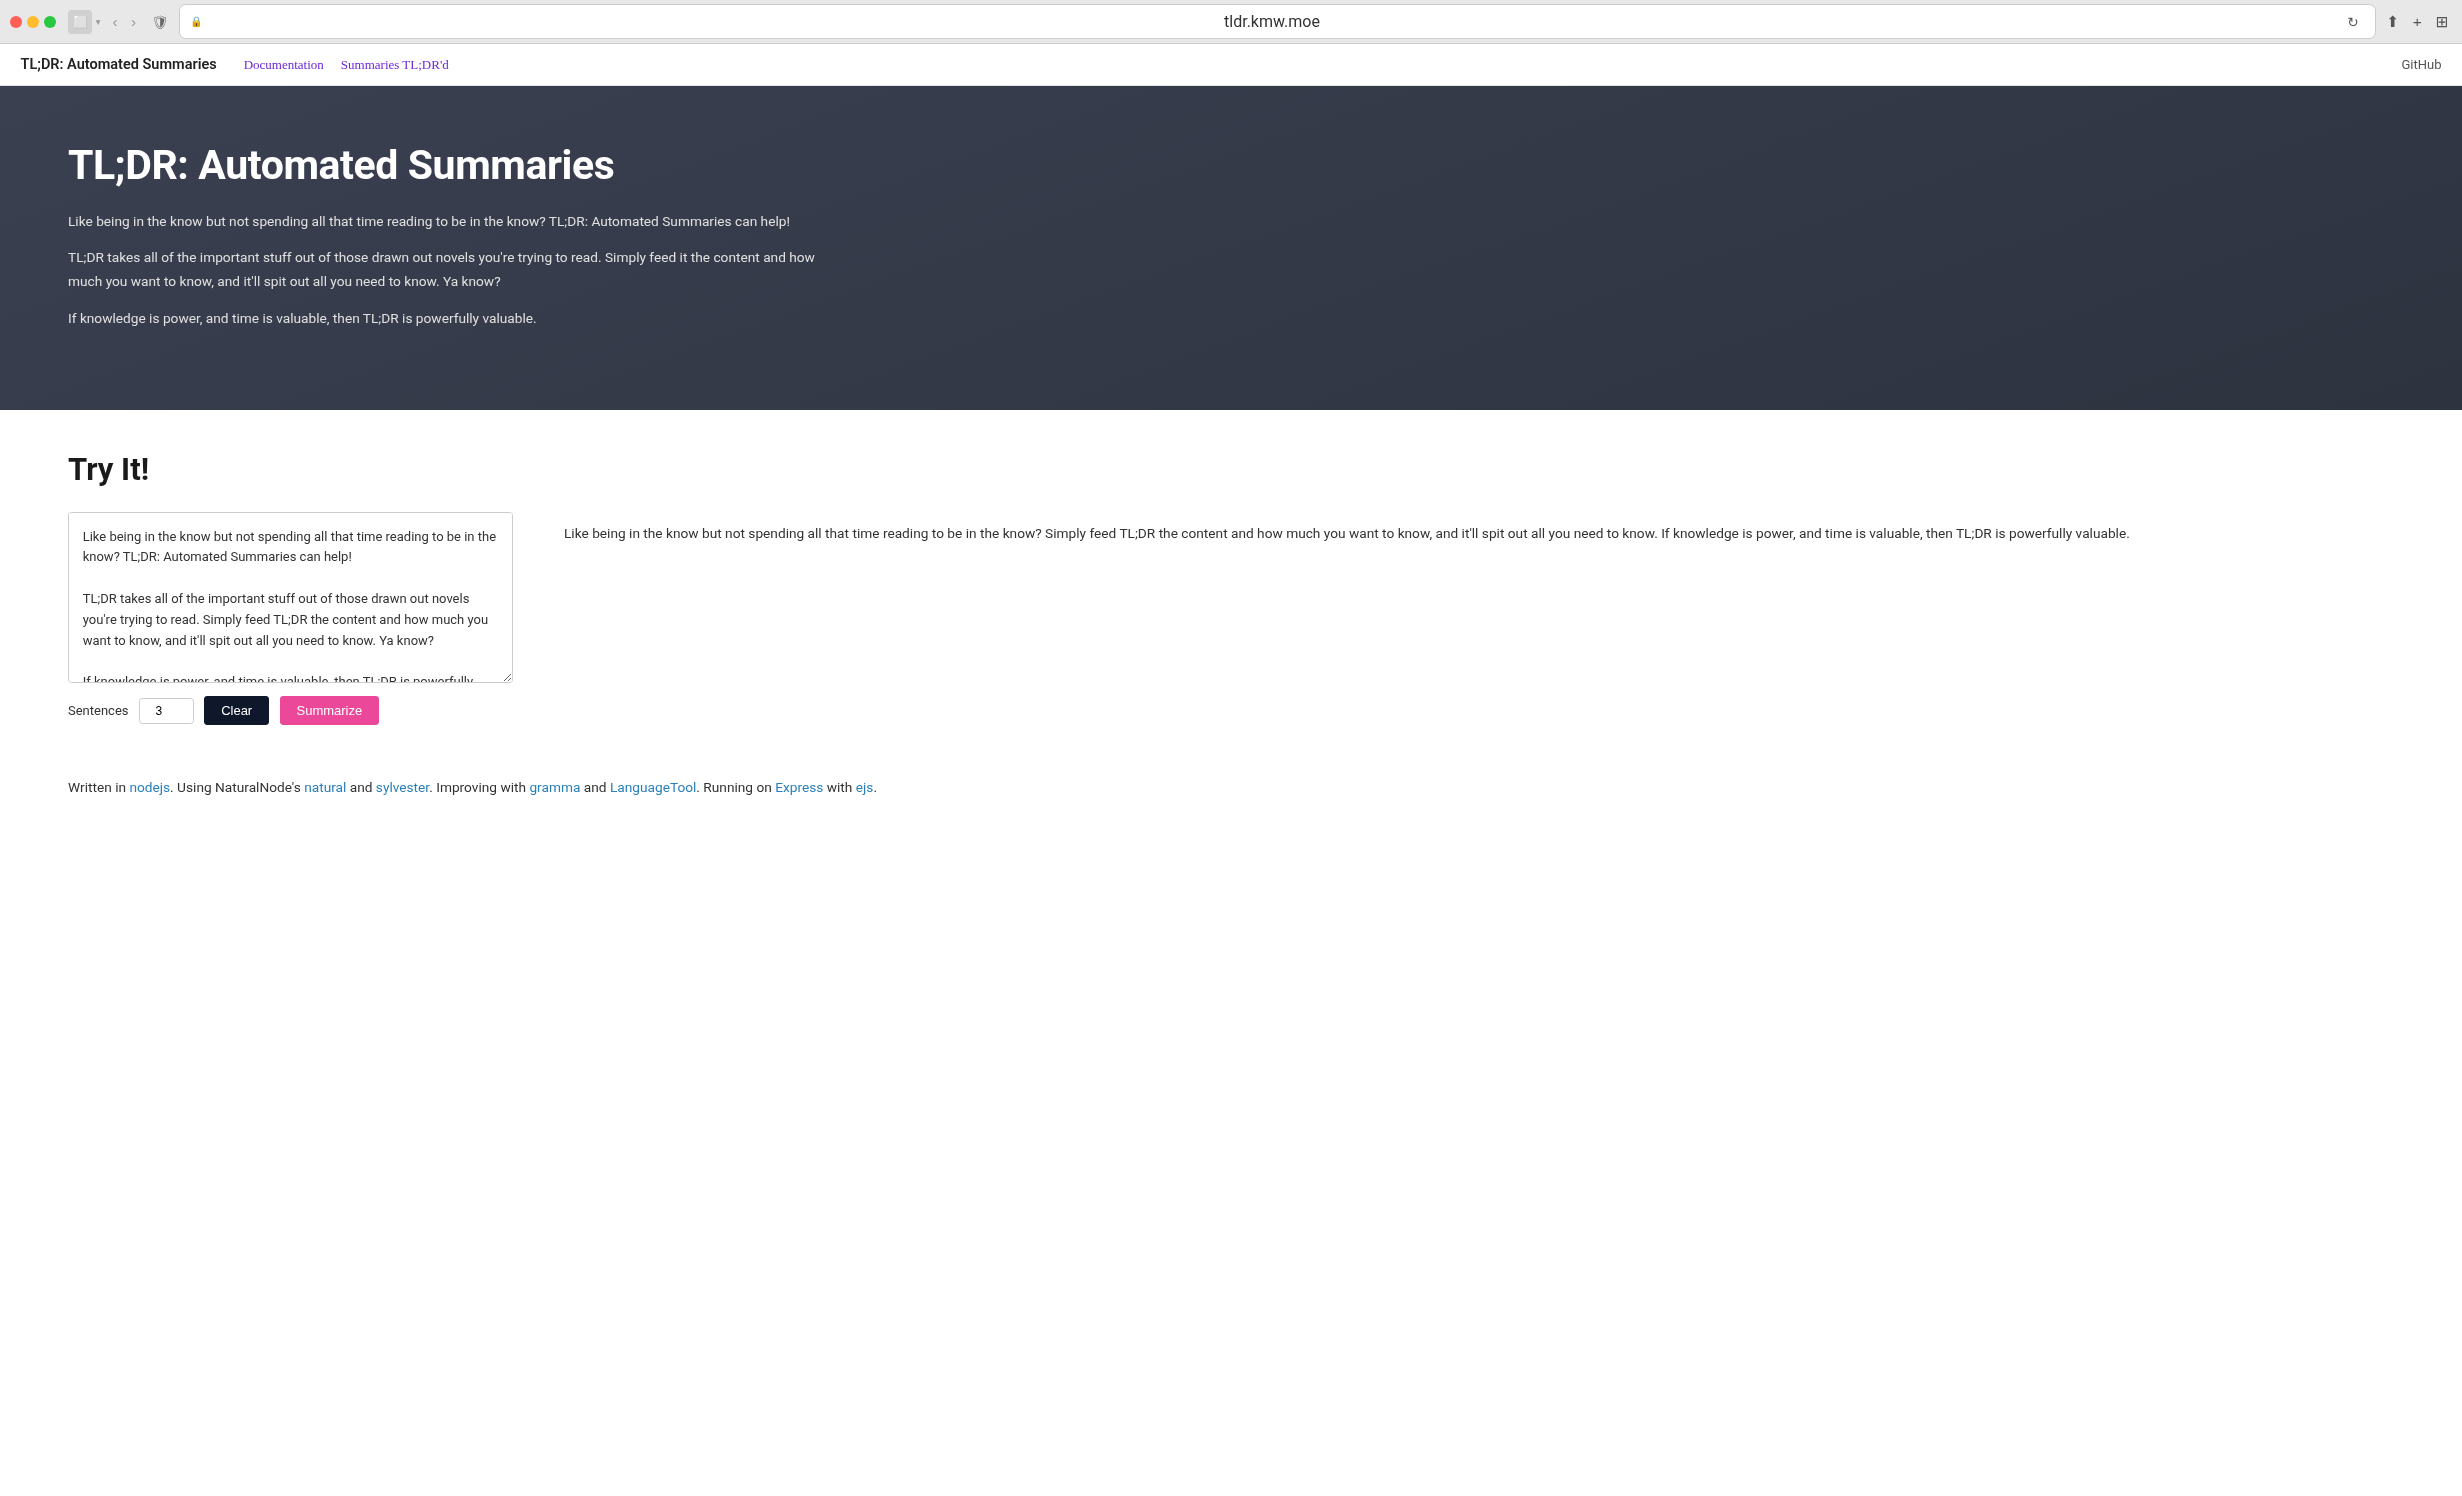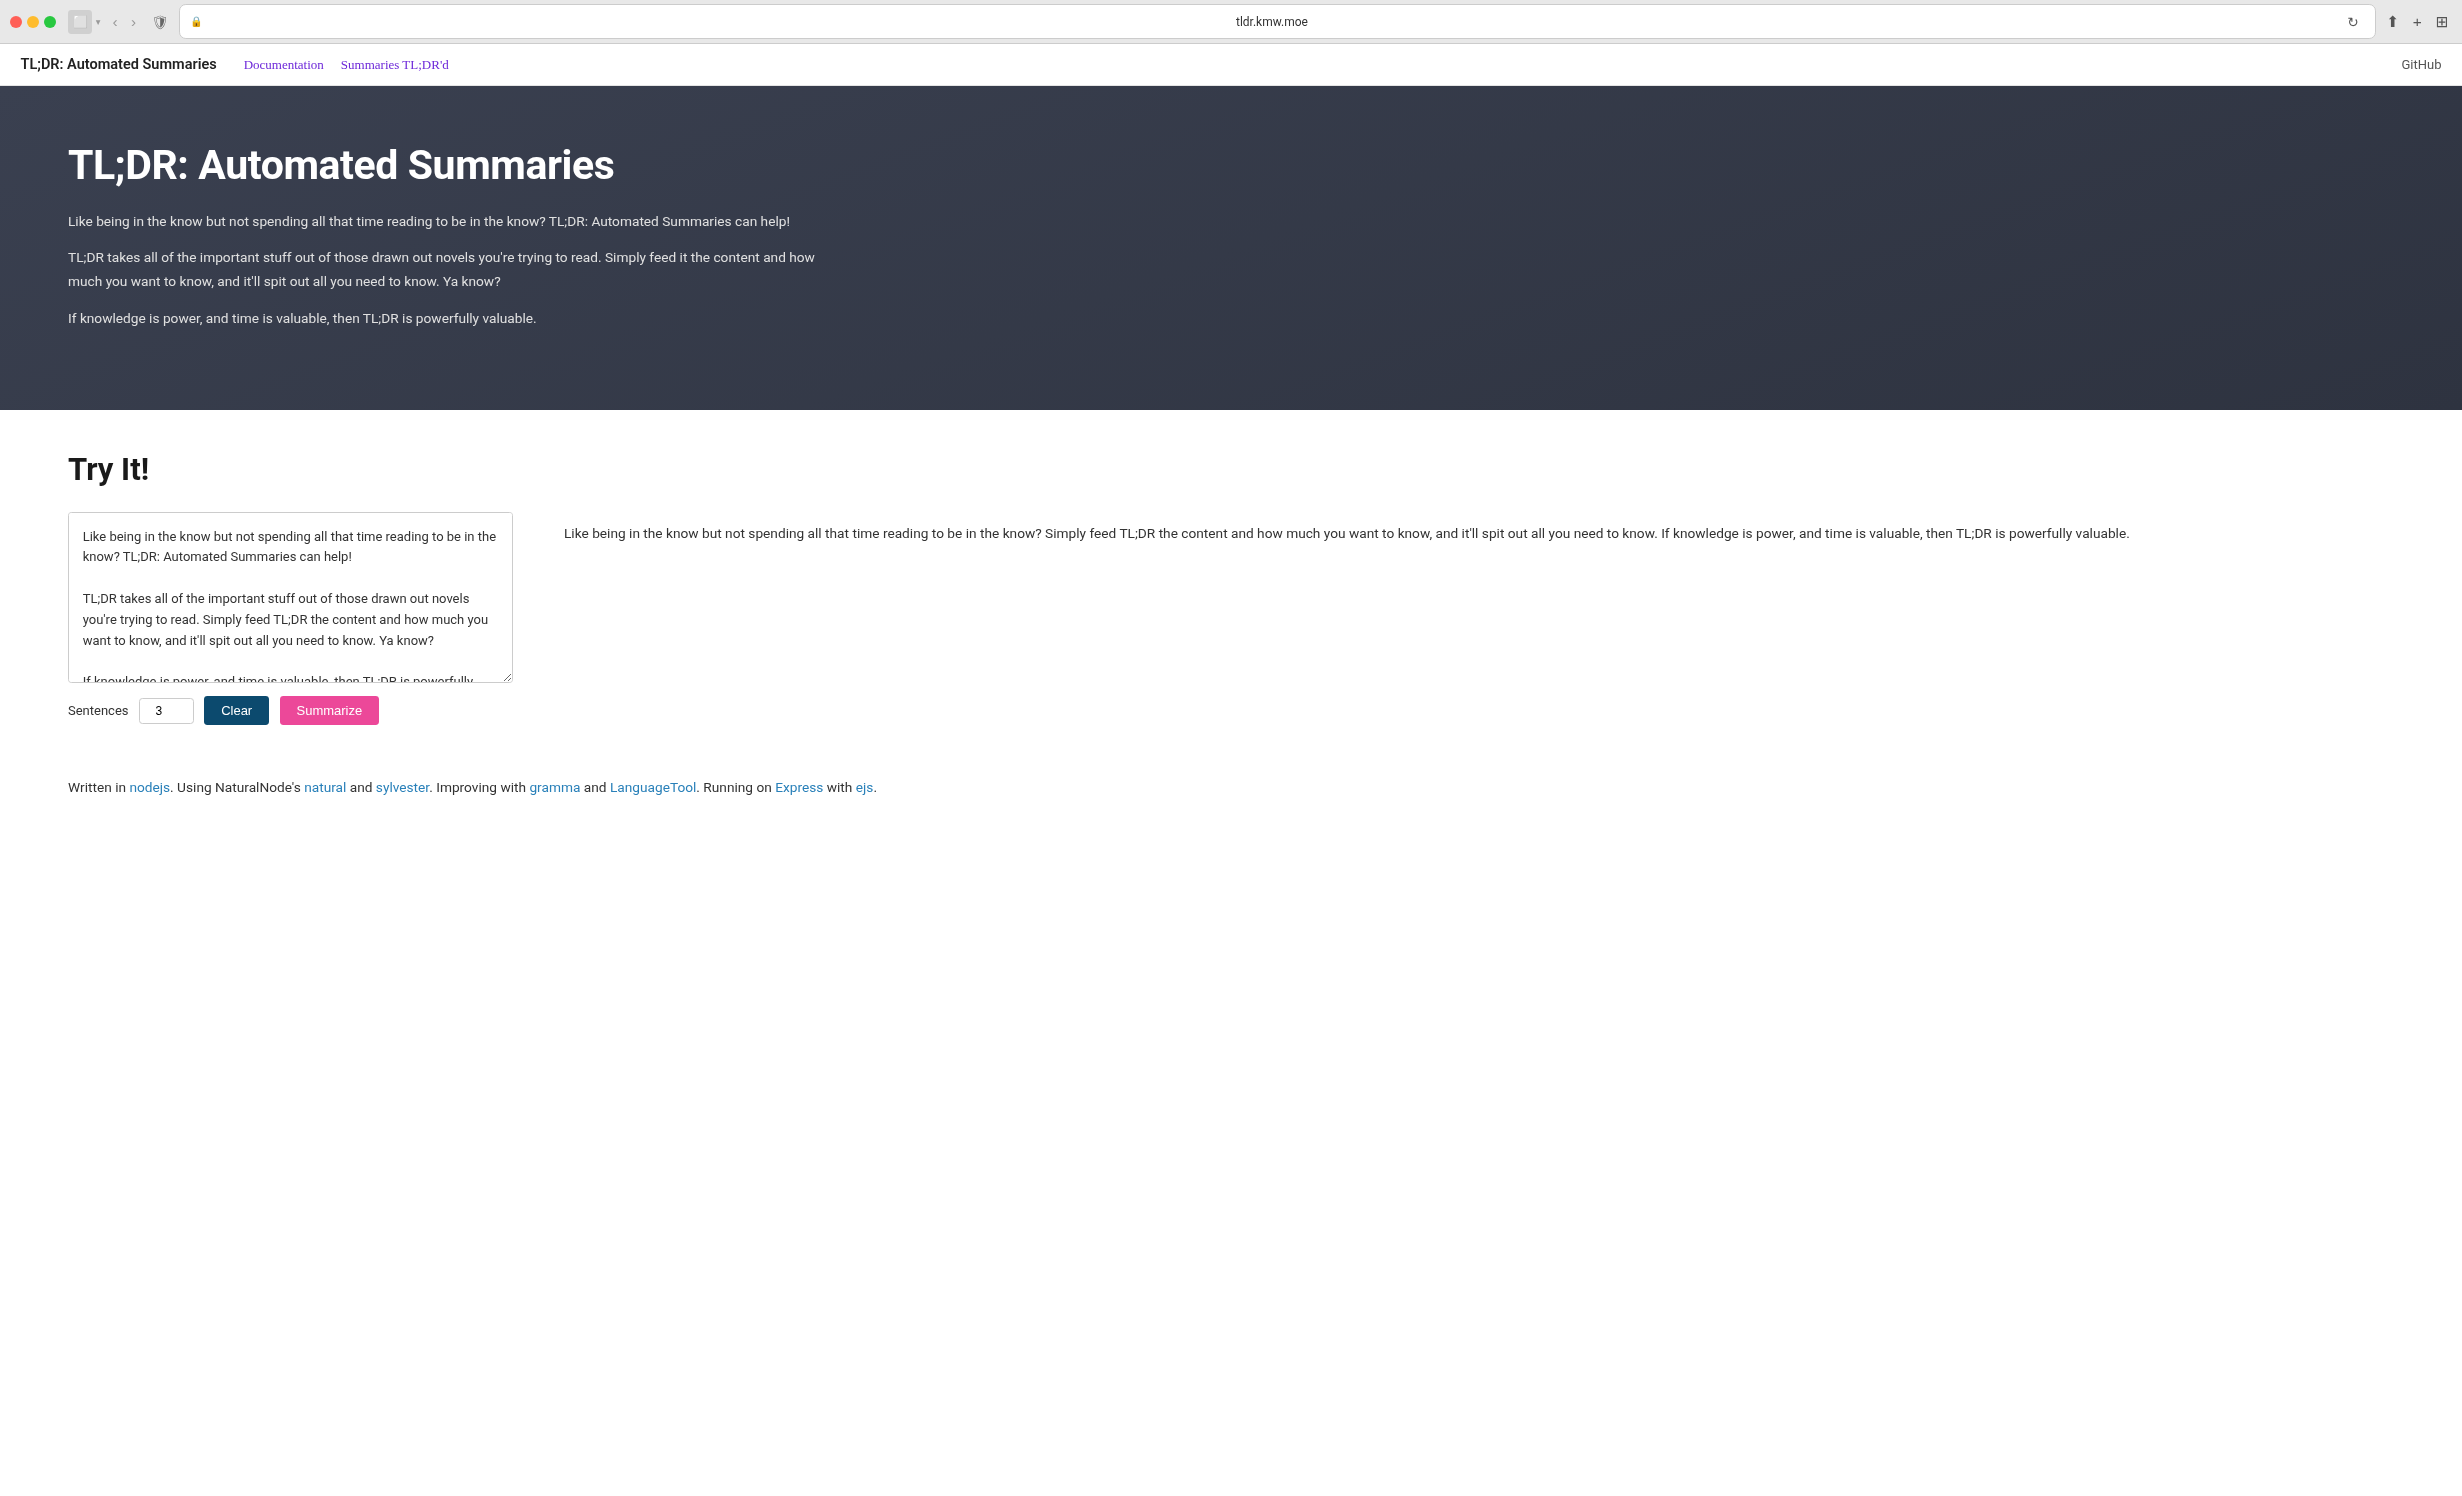--- a/index.html
+++ b/index.html
@@ -71,21 +71,21 @@
       border: 0.9px solid #ccc;
       border-radius: 6.8px;
       padding: 4.3px 10.3px;
       font-size: 12px;
       color: #333;
       display: flex;
       align-items: center;
       gap: 5.1px;
     }
     .lock-icon { font-size: 10.3px; color: #555; }
-    .address-text { flex: 1; text-align: center; font-size: 12px; }
+    .address-text { flex: 1; text-align: center; font-size: 16px; }
 
     .refresh-btn {
       width: 24px; height: 24px;
       background: none; border: none;
       display: flex; align-items: center; justify-content: center;
       font-size: 13.7px; color: #555; cursor: pointer;
     }
 
     .browser-actions {
       display: flex; gap: 6.8px; align-items: center; margin-left: auto;
@@ -201,21 +201,21 @@
     .sentences-input {
       width: 55px;
       padding: 5.1px 6.8px;
       border: 0.9px solid #ccc;
       border-radius: 3.4px;
       font-size: 12px;
       text-align: center;
     }
 
     .btn-clear {
-      background: #0c4a6e;
+      background: #0f172a;
       color: #fff;
       border: none;
       border-radius: 3.4px;
       padding: 6.8px 17px;
       font-size: 13px;
       cursor: pointer;
       font-weight: 500;
     }
 
     .btn-summarize {

